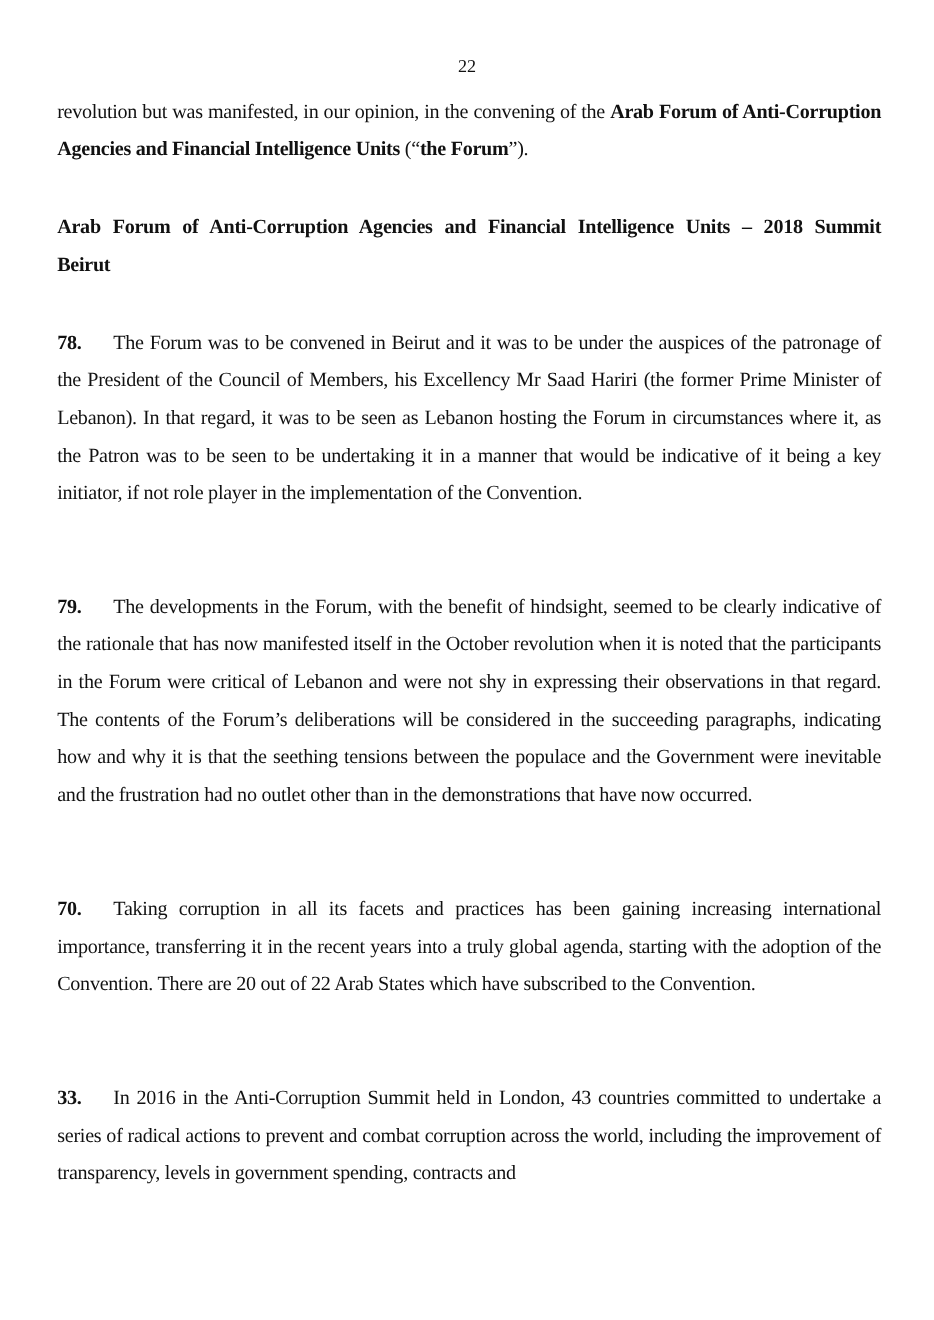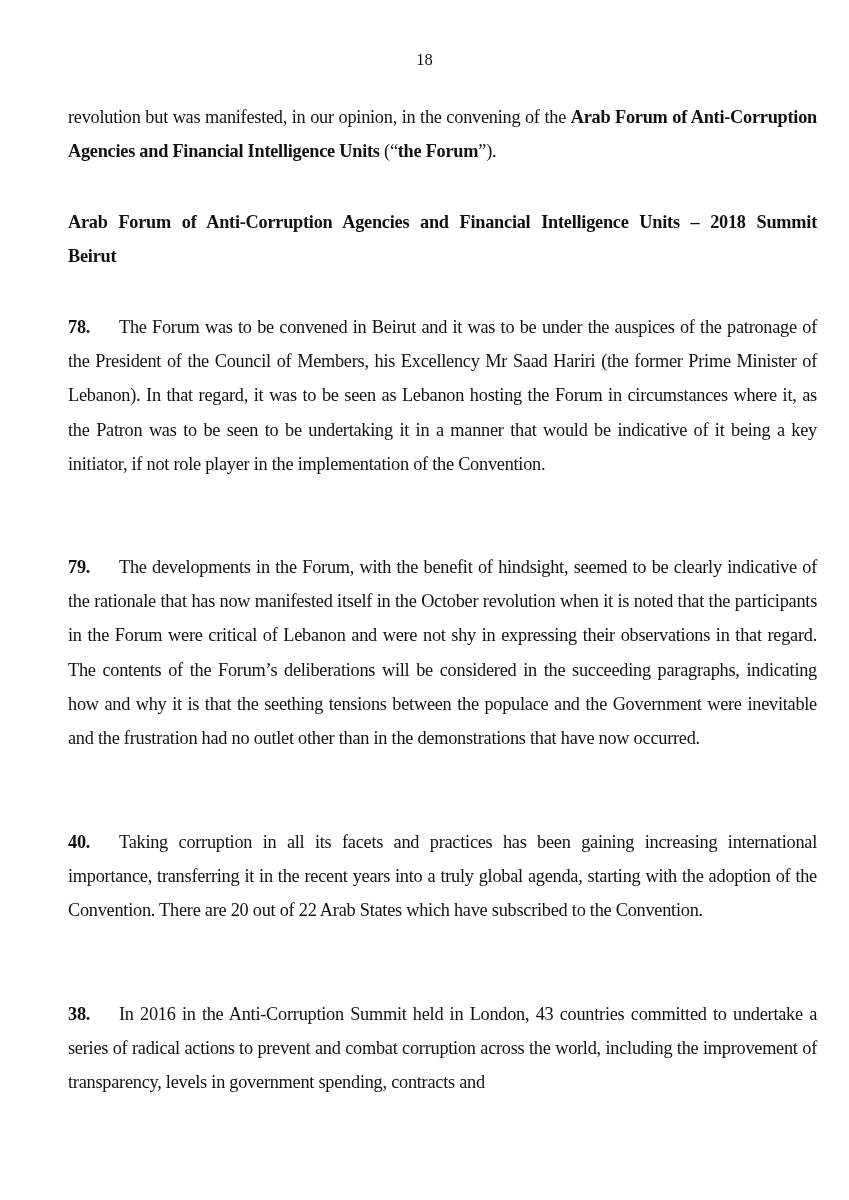--- a/index.html
+++ b/index.html
@@ -10,37 +10,37 @@
       color: #111111;
       font-size: 18.3px;
       line-height: 34.2px;
       letter-spacing: -0.25px;
     }
     .page-number {
       position: absolute; left: 0; top: 50px; width: 100%;
       text-align: center; font-family: "Liberation Serif", serif;
       font-size: 16.5px; color: #111;
     }
-    .para { position: absolute; left: 0; width: 749px; text-align: justify; text-align-last: left; margin: 16px; }
+    .para { position: absolute; left: 0; width: 749px; text-align: justify; text-align-last: left; margin: 0; }
     .para b { font-weight: bold; }
     .num { display: inline-block; width: 51px; font-weight: bold; }
     .heading { font-weight: bold; text-align: justify; text-align-last: left; word-spacing: 3px; }
   </style>
 </head>
 <body>
 
-<div class="page-number">18</div>
+<div class="page-number">22</div>
 
 <div class="page">
 
   <p class="para" style="top:84px;"><span>revolution but was manifested, in our opinion, in the convening of the </span><b>Arab Forum of Anti-Corruption Agencies and Financial Intelligence Units</b><span> (“</span><b>the Forum</b><span>”).</span></p>
 
   <p class="para heading" style="top:189px;">Arab Forum of Anti-Corruption Agencies and Financial Intelligence Units – 2018 Summit Beirut</p>
 
   <p class="para" style="top:294px;"><span class="num">78.</span><span>The Forum was to be convened in Beirut and it was to be under the auspices of the patronage of the President of the Council of Members, his Excellency Mr Saad Hariri (the former Prime Minister of Lebanon).  In that regard, it was to be seen as Lebanon hosting the Forum in circumstances where it, as the Patron was to be seen to be undertaking it in a manner that would be indicative of it being a key initiator, if not role player in the implementation of the Convention.</span></p>
 
   <p class="para" style="top:534px;"><span class="num">79.</span><span>The developments in the Forum, with the benefit of hindsight, seemed to be clearly indicative of the rationale that has now manifested itself in the October revolution when it is noted that the participants in the Forum were critical of Lebanon and were not shy in expressing their observations in that regard.  The contents of the Forum’s deliberations will be considered in the succeeding paragraphs, indicating how and why it is that the seething tensions between the populace and the Government were inevitable and the frustration had no outlet other than in the demonstrations that have now occurred.</span></p>
 
-  <p class="para" style="top:809px;"><span class="num">40.</span><span>Taking corruption in all its facets and practices has been gaining increasing international importance, transferring it in the recent years into a truly global agenda, starting with the adoption of the Convention.  There are 20 out of 22 Arab States which have subscribed to the Convention.</span></p>
+  <p class="para" style="top:809px;"><span class="num">70.</span><span>Taking corruption in all its facets and practices has been gaining increasing international importance, transferring it in the recent years into a truly global agenda, starting with the adoption of the Convention.  There are 20 out of 22 Arab States which have subscribed to the Convention.</span></p>
 
-  <p class="para" style="top:981px;"><span class="num">38.</span><span>In 2016 in the Anti-Corruption Summit held in London, 43 countries committed to undertake a series of radical actions to prevent and combat corruption across the world, including the improvement of transparency, levels in government spending, contracts and</span></p>
+  <p class="para" style="top:981px;"><span class="num">33.</span><span>In 2016 in the Anti-Corruption Summit held in London, 43 countries committed to undertake a series of radical actions to prevent and combat corruption across the world, including the improvement of transparency, levels in government spending, contracts and</span></p>
 
 </div>
 
 </body></html>

